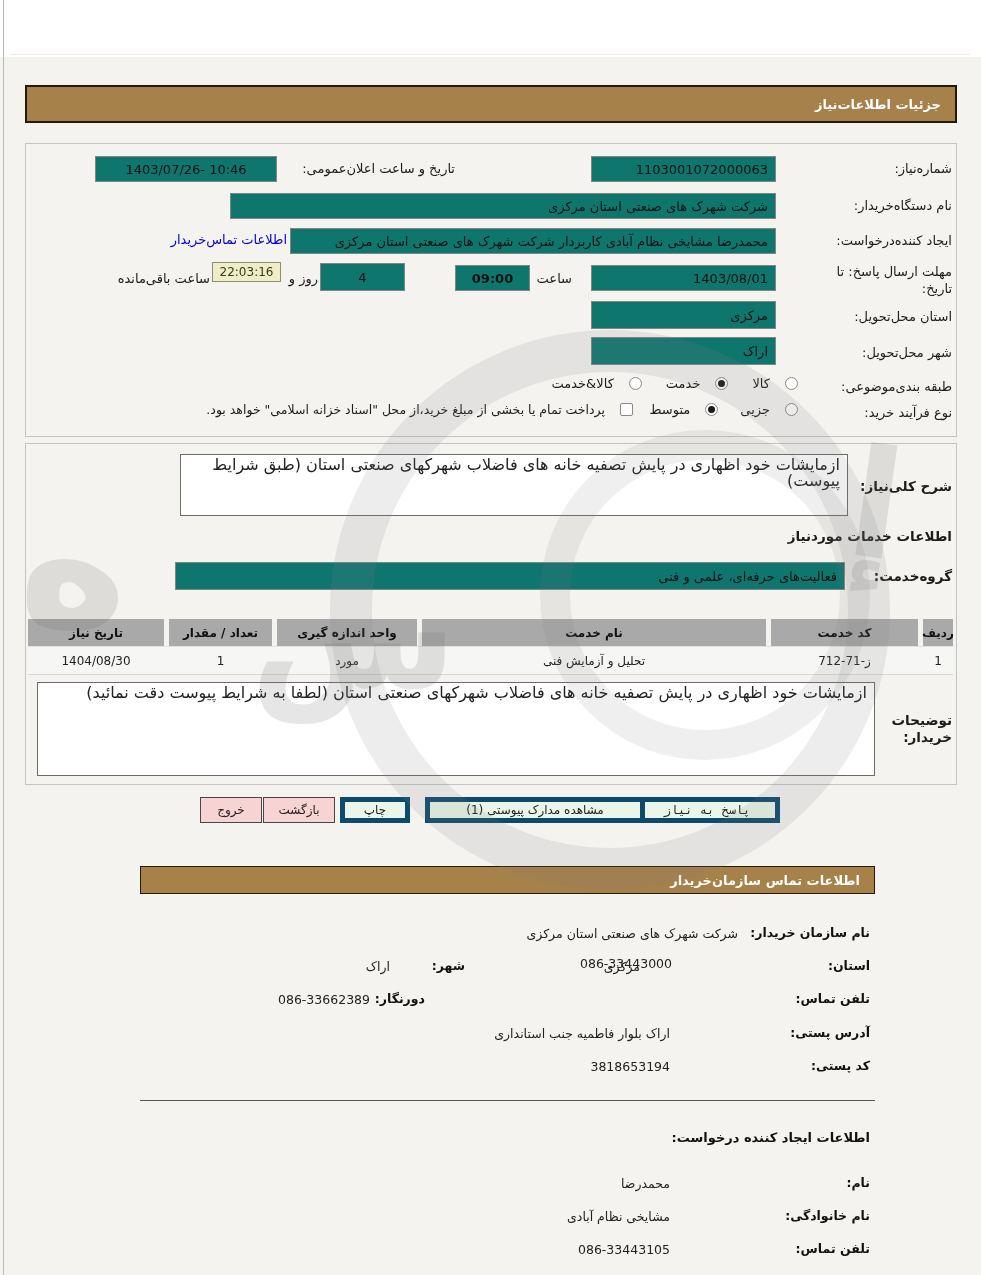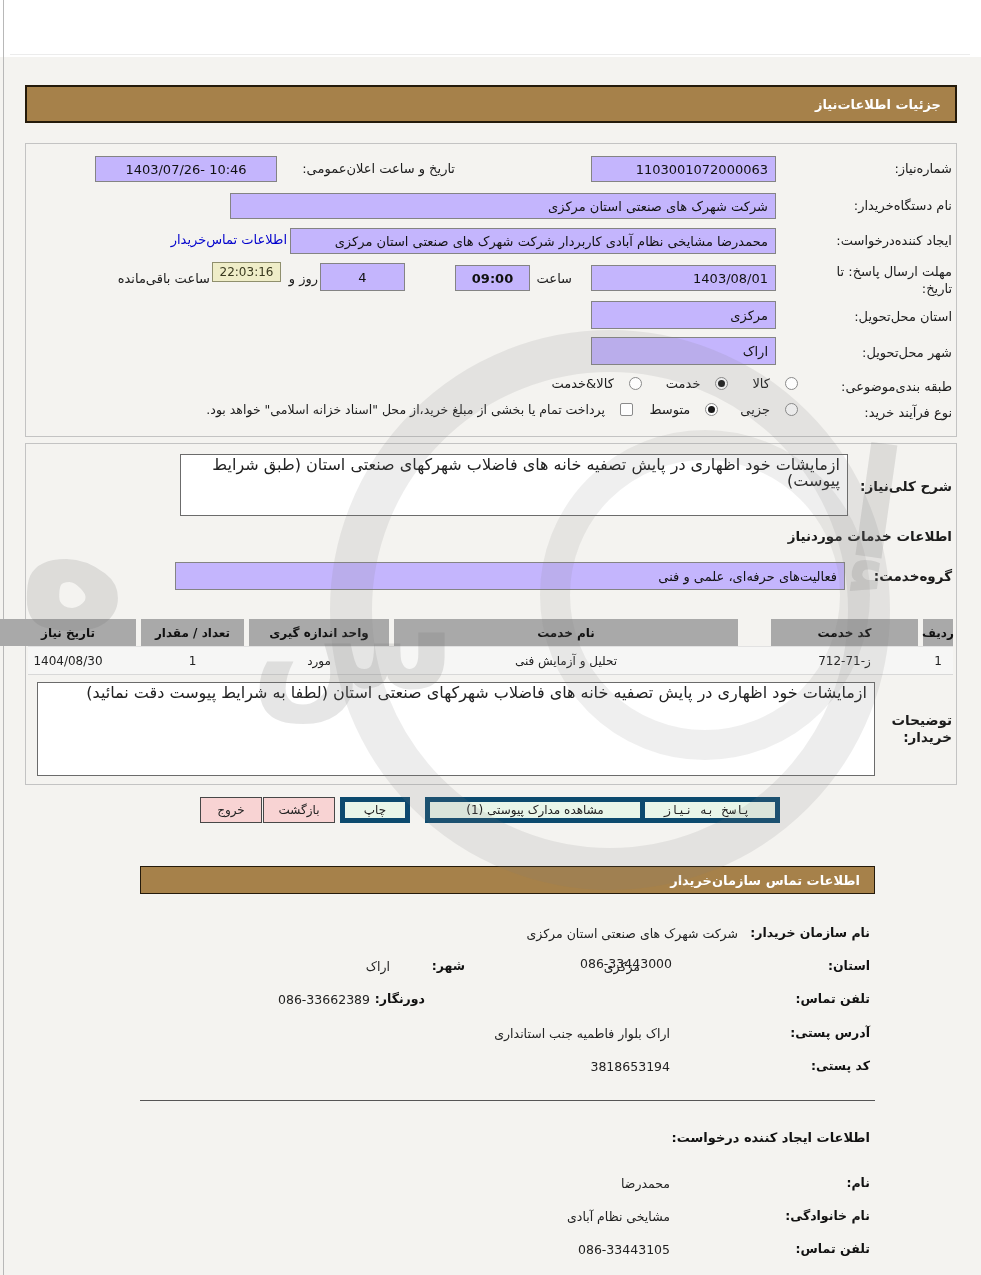--- a/index.html
+++ b/index.html
@@ -11,21 +11,21 @@
   .divider{left:10px;top:54px;width:960px;height:1px;background:#bdbdbd;border-bottom:1px solid #ececec;}
   .bar{background:#a6814a;border:2px solid #241a0b;color:#fff;font-weight:bold;font-size:13px;
        display:flex;align-items:center;padding:0 14px;}
   .bar1{right:24px;top:85px;width:932px;height:38px;}
   .bar2{right:106px;top:866px;width:735px;height:28px;border-width:1px;}
   .box{border:1px solid #c3c3c3;}
   .box1{right:24px;top:143px;width:932px;height:294px;}
   .box2{right:24px;top:443px;width:932px;height:342px;}
   .lbl{font-size:13px;color:#1c1c1c;line-height:17px;}
   .b{font-weight:bold;}
-  .input{background:#c4b5fd;border:1px solid #848484;font-size:13px;padding:2px 7px;color:#111;
+  .input{background:#0f766e;border:1px solid #848484;font-size:13px;padding:2px 7px;color:#111;
          display:flex;align-items:center;overflow:hidden;white-space:nowrap;}
   .ltr{direction:ltr;unicode-bidi:isolate;}
   .link{color:#0000cc;font-size:13px;cursor:pointer;white-space:nowrap;}
   .timer{background:#efedc8;border:1px solid #8f8f6d;font-size:12px;color:#39391f;
          display:flex;align-items:center;justify-content:center;overflow:hidden;}
   .radio{width:13px;height:13px;border:1px solid #8a8a8a;border-radius:50%;background:#fdfdfd;
          display:inline-block;box-sizing:border-box;flex:none;}
   .radio.on::after{content:"";display:block;width:7px;height:7px;margin:2px;border-radius:50%;background:#1a1a1a;}
   .chk{width:13px;height:13px;border:1px solid #8a8a8a;background:#fdfdfd;display:inline-block;
        box-sizing:border-box;border-radius:2px;flex:none;}
@@ -34,21 +34,21 @@
   .ta{background:#fff;border:1px solid #6b6b6b;font-size:16px;padding:2px 7px;color:#222;
       overflow:hidden;line-height:16px;}
   .btn{display:flex;align-items:center;justify-content:center;font-size:12px;height:26px;cursor:pointer;color:#222;}
   .btn-g{background:#e9f6e9;border:5px solid #0c4a6e;}
   .btn-p{background:#f8d3d3;border:1px solid #474747;}
   .trow{display:flex;gap:5px;}
   .th{background:#a9a9a9;color:#111;font-weight:bold;font-size:12px;display:flex;align-items:center;
       justify-content:center;height:27px;box-sizing:border-box;}
   .td{font-size:12px;display:flex;align-items:center;justify-content:center;height:27px;color:#222;}
   .datarow{background:#f6f6f5;border-bottom:1px solid #d8d8d8;border-top:1px solid #e2e2e2;}
-  .c0{width:30px;flex:none;} .c1{width:147px;flex:none;margin-left:28px;} .c2{width:344px;flex:none;}
+  .c0{width:30px;flex:none;} .c1{width:147px;flex:none;} .c2{width:344px;flex:none;}
   .c3{width:140px;flex:none;} .c4{width:103px;flex:none;} .c5{width:136px;flex:none;}
   .clabel{font-size:12.5px;font-weight:bold;color:#111;white-space:nowrap;}
   .cval{font-size:12.5px;color:#222;white-space:nowrap;}
   .hr{border-top:1px solid #555;height:0;}
   .wm{position:absolute;z-index:3;pointer-events:none;}
   .wm-ring{border-radius:50%;}
   .wm-txt{color:rgba(105,105,105,0.17);font-weight:bold;line-height:1;}
 </style>
 </head>
 <body>

